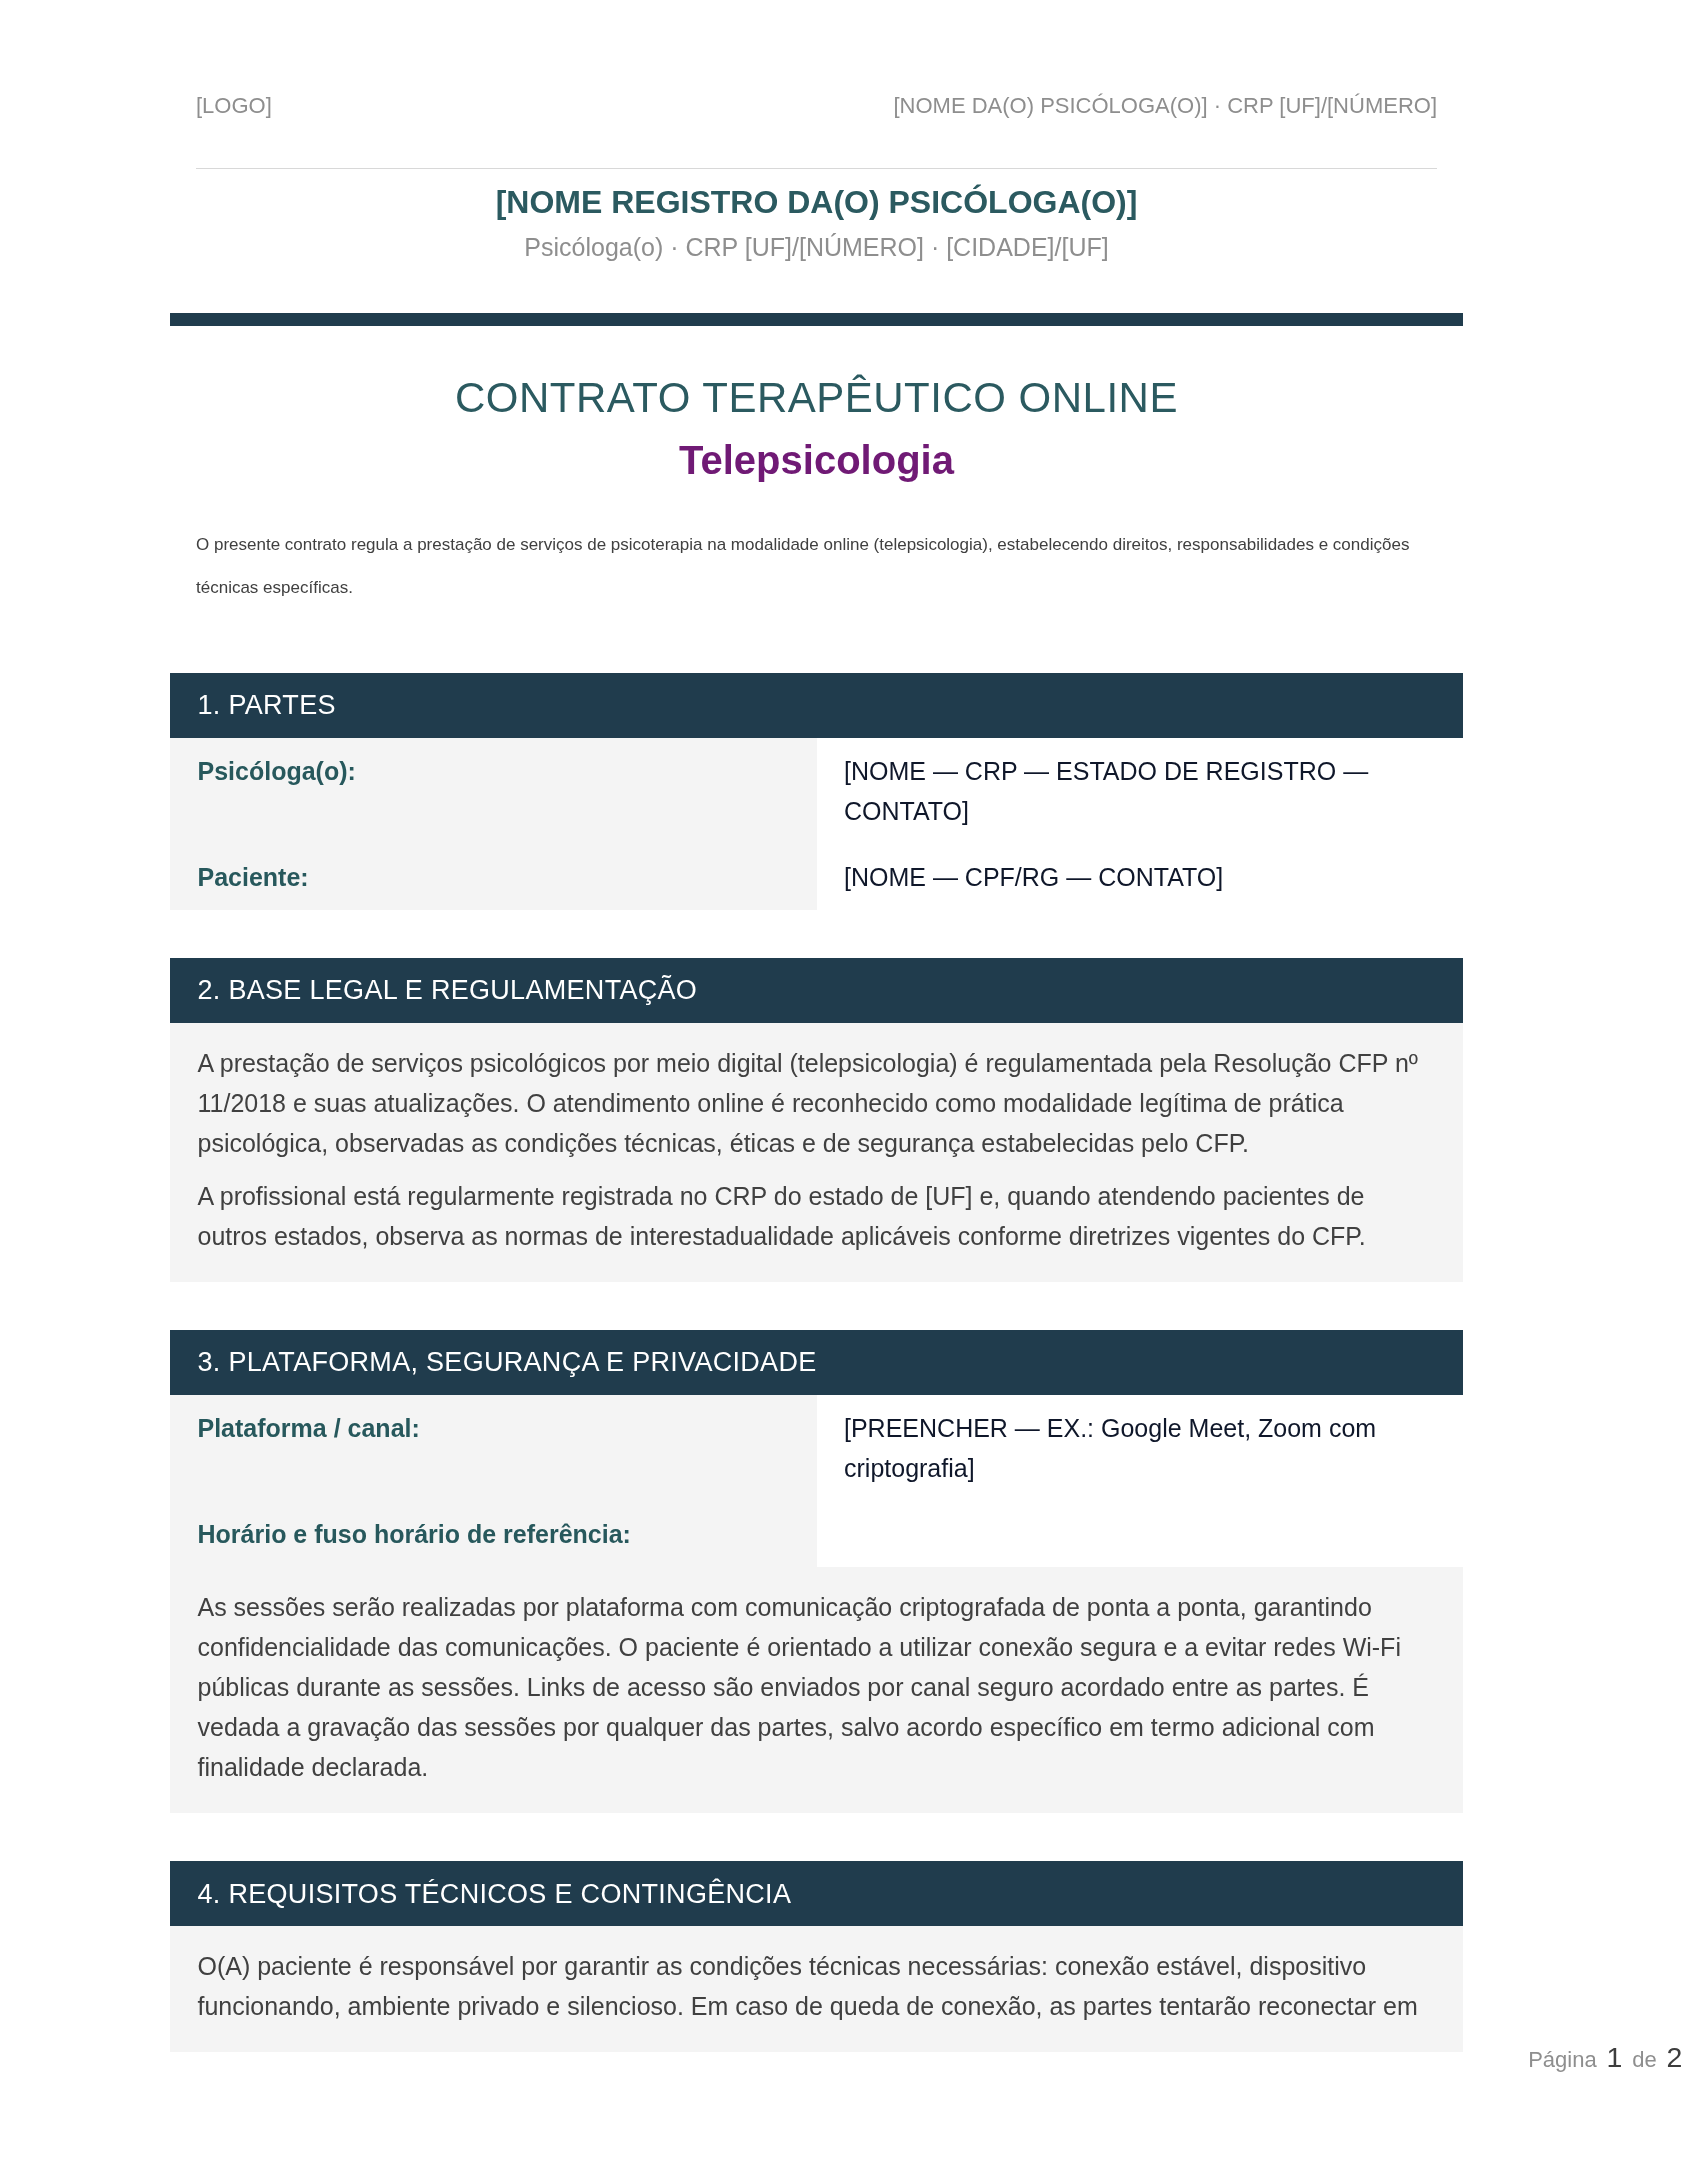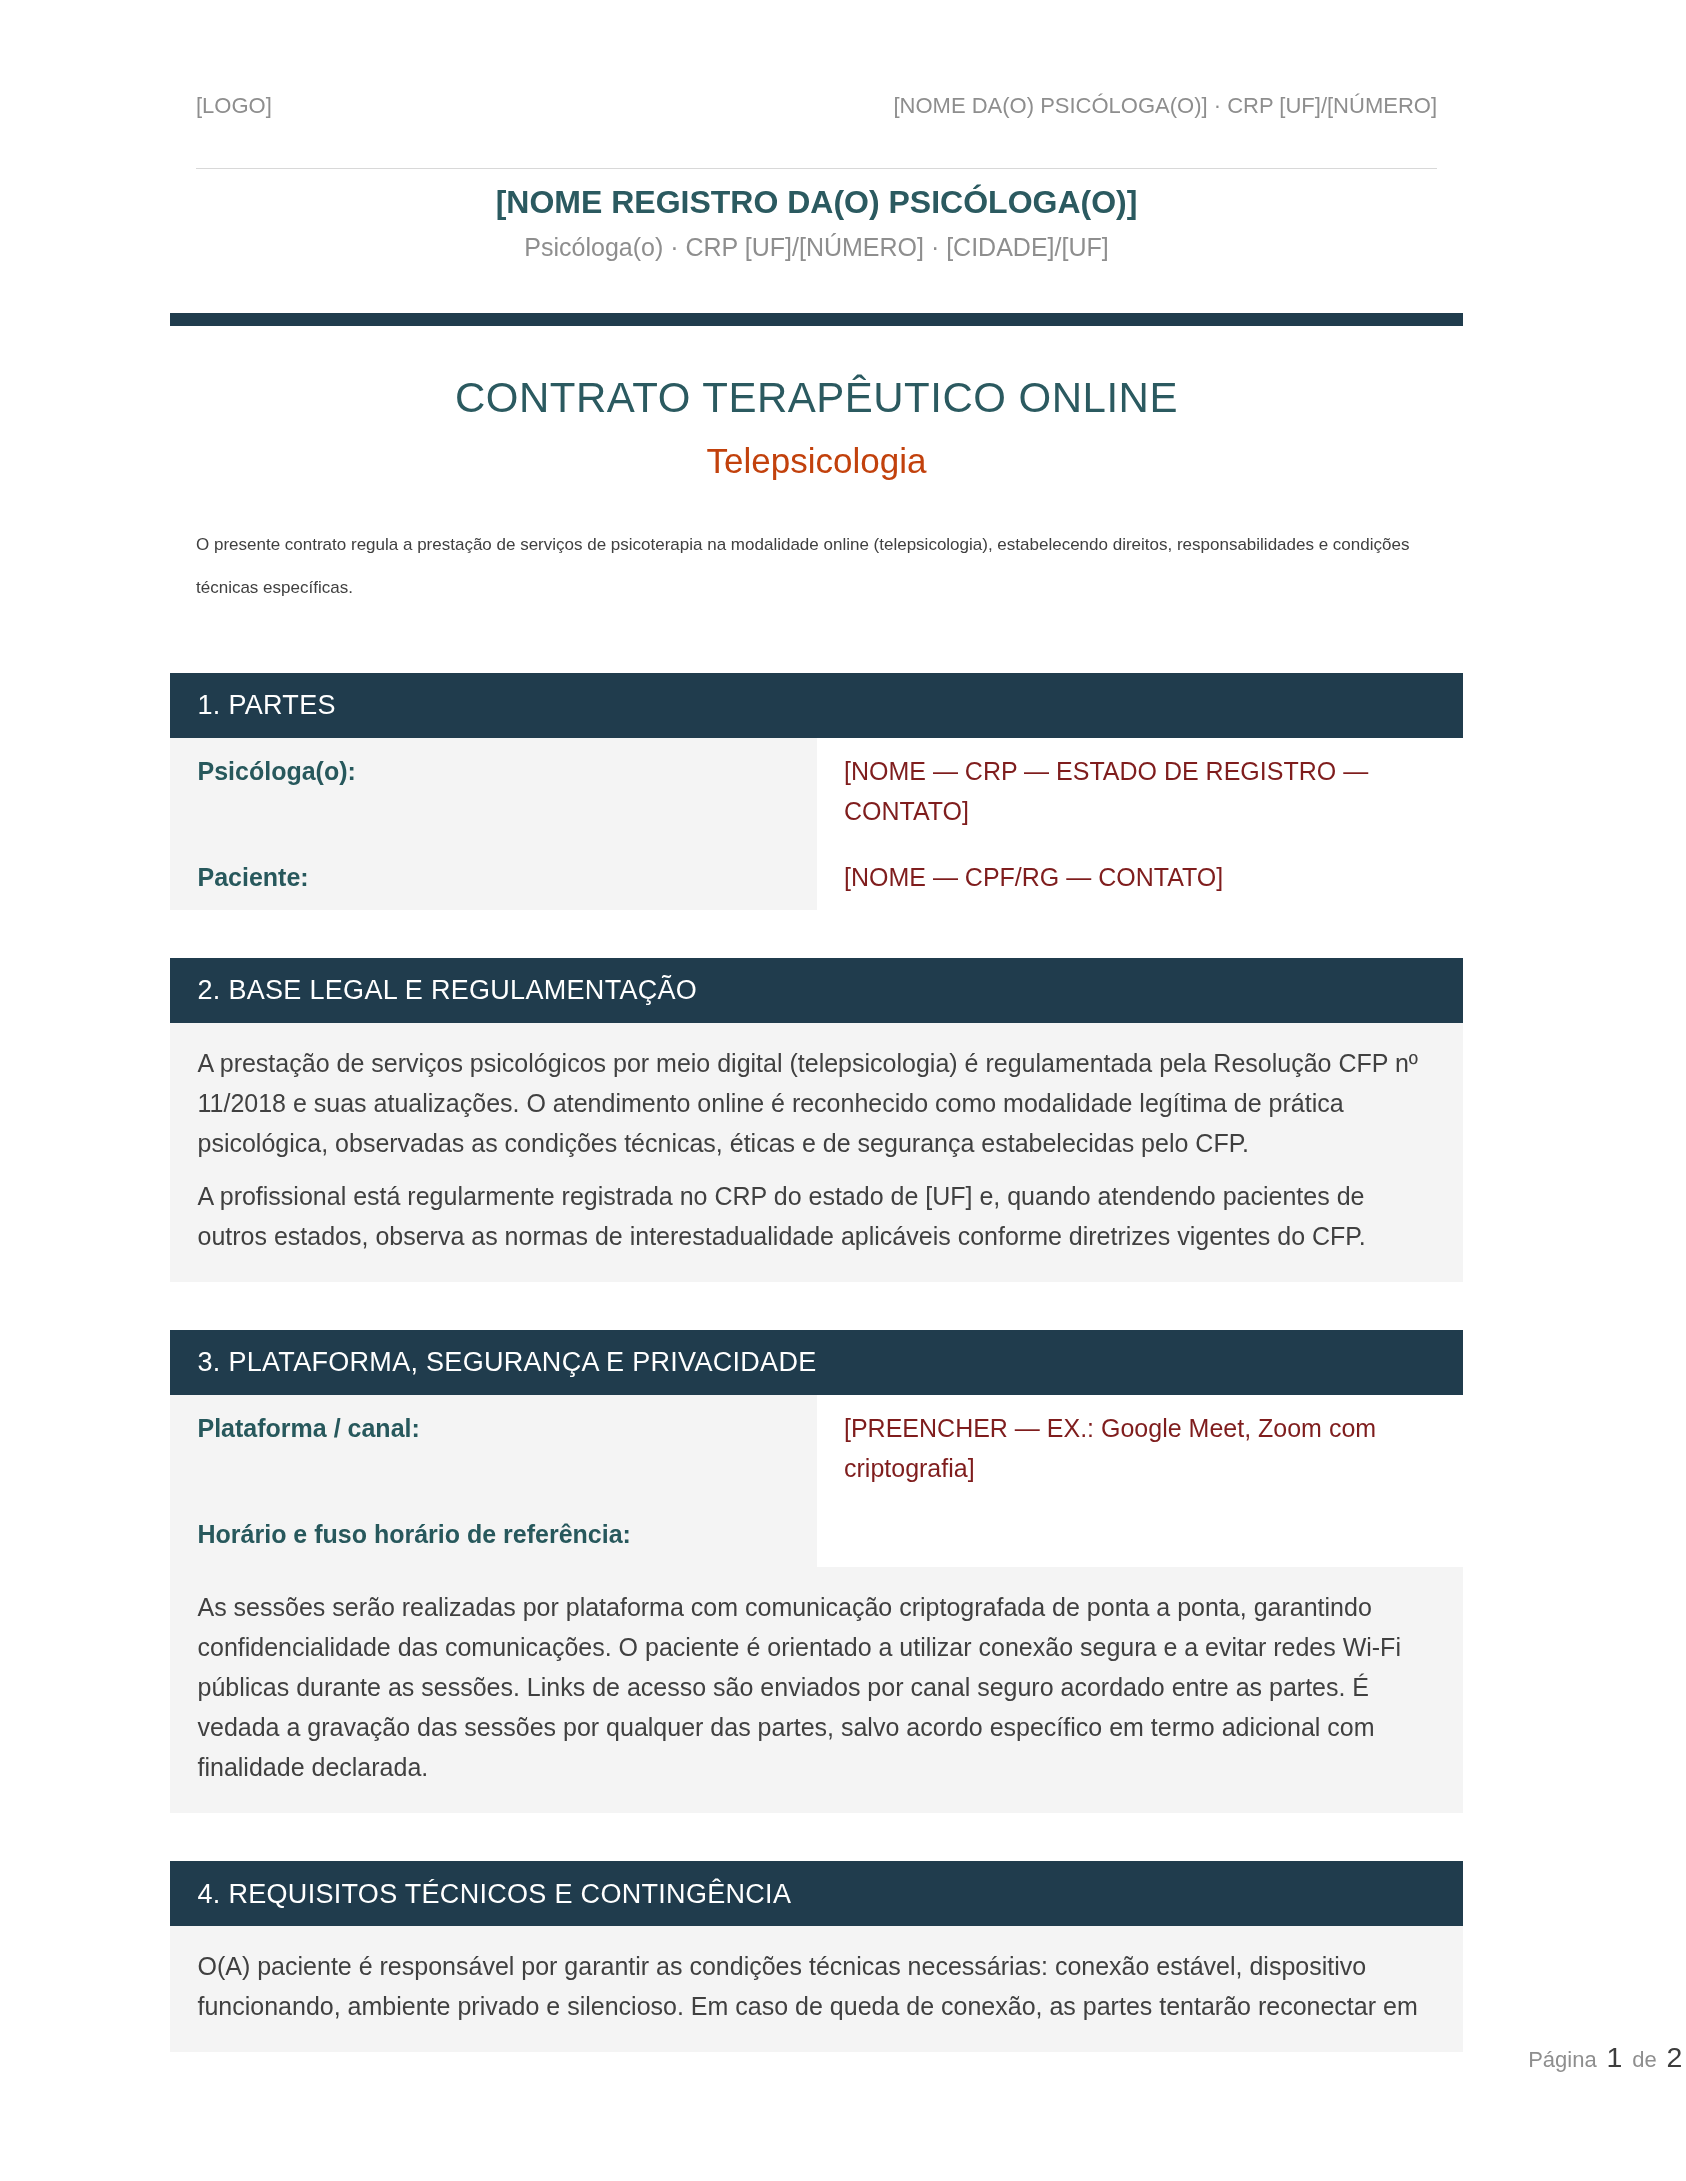--- a/index.html
+++ b/index.html
@@ -39,21 +39,21 @@
   }
   .accent-bar { height: 13px; background: #203c4d; margin-top: 51px; }
   
   h1.doc-title {
     margin: 46px 0 0; text-align: center;
     font-size: 42px; font-weight: normal; color: #2b5a60; line-height: 51px;
     letter-spacing: 0.5px;
   }
   h2.doc-subtitle {
     margin: 18.4px 0 0; text-align: center;
-    font-size: 35px; font-weight: normal; color: #c2410c; line-height: 37px;
+    font-size: 40px; font-weight: bold; color: #701a75; line-height: 37px;
   }
   .intro {
     margin: 44px 26px 0;
     font-size: 17px; line-height: 43px; color: #404040;
   }
   
   section.doc-section { margin-top: 48px; }
   section.doc-section.first { margin-top: 64px; }
   .sec-bar {
     background: #203c4d; color: #ffffff;
@@ -62,21 +62,21 @@
   }
   .kv-table { width: 100%; }
   .kv-row { display: grid; grid-template-columns: 1fr 1fr; }
   .kv-label {
     background: #f4f4f4;
     font-size: 25px; font-weight: bold; color: #27585c;
     padding: 13px 27.5px; line-height: 40px;
   }
   .kv-value {
     background: #ffffff;
-    font-size: 25px; color: #7f1d1d;
+    font-size: 25px; color: #0f172a;
     padding: 13px 9.2px 13px 27.5px; line-height: 40px;
   }
   .sec-body {
     background: #f4f4f4;
     padding: 7.3px 27.5px 13px 27.5px;
   }
   .sec-body p {
     margin: 13px 0;
     font-size: 25px; color: #404040; line-height: 40px;
   }

